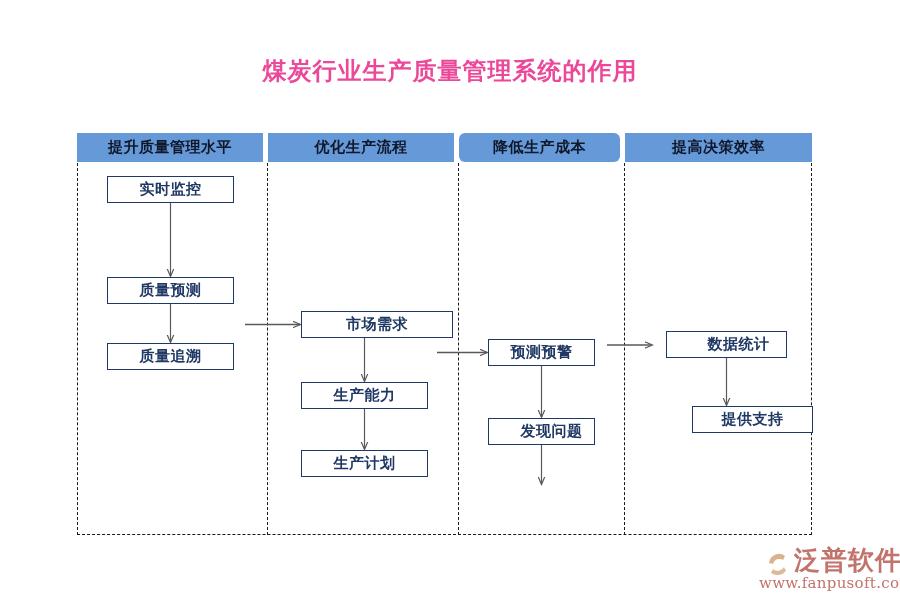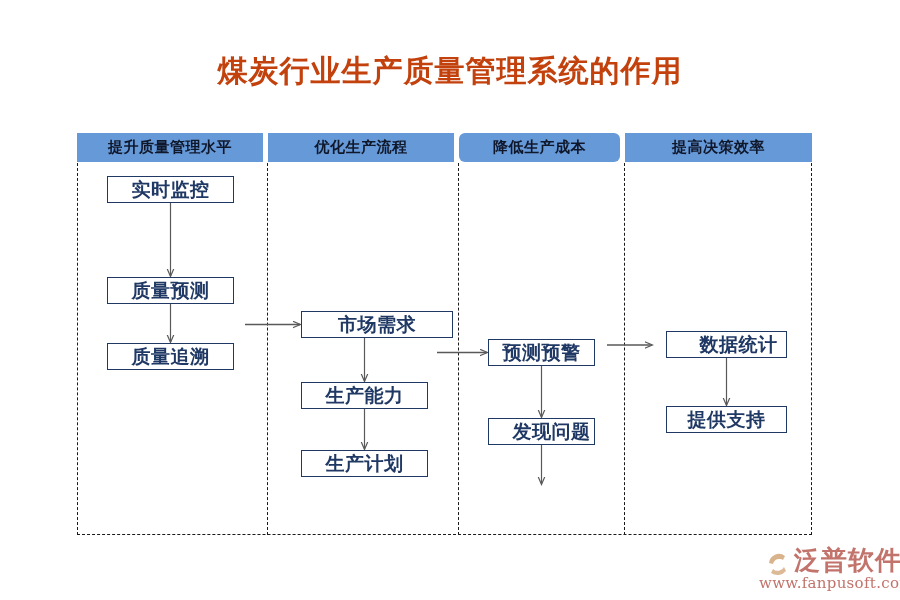--- a/index.html
+++ b/index.html
@@ -10,23 +10,23 @@
     overflow:hidden;
     position:relative;
   }
   #canvas{position:absolute;left:0;top:0;width:900px;height:600px;}
 
   
   .title{
     position:absolute;
     left:0;top:52px;width:900px;
     text-align:center;
-    font-size:30px;
+    font-size:24px;
     font-weight:bold;
-    color:#c2410c;
+    color:#ec4899;
     letter-spacing:1px;
     line-height:38px;
   }
 
   
   .hdr{
     position:absolute;
     height:29px;
     background:#6699d8;
     color:#0f172a;
@@ -57,21 +57,21 @@
     border-left:1.5px dashed #1a1a1a;
   }
 
   
   .node{
     position:absolute;
     height:27px;
     background:#ffffff;
     border:1.3px solid #1f3864;
     color:#1f3864;
-    font-size:19px;
+    font-size:15px;
     font-weight:bold;
     display:flex;
     align-items:center;
     justify-content:center;
     box-sizing:border-box;
     letter-spacing:.5px;
   }
 
   
   .conn{position:absolute;}
@@ -180,21 +180,21 @@
   <div class="node" style="left:107px;top:343px;width:127px;">质量追溯</div>
 
   <div class="node" style="left:301px;top:311px;width:152px;">市场需求</div>
   <div class="node" style="left:301px;top:382px;width:127px;">生产能力</div>
   <div class="node" style="left:301px;top:450px;width:127px;font-family:Liberation Serif, serif;">生产计划</div>
 
   <div class="node" style="left:488px;top:339px;width:107px;">预测预警</div>
   <div class="node" style="left:488px;top:418px;width:107px;padding-left:20px;">发现问题</div>
 
   <div class="node" style="left:666px;top:331px;width:121px;padding-left:24px;">数据统计</div>
-  <div class="node" style="left:666px;top:406px;width:121px;">提供支持</div>
+  <div class="node" style="left:692px;top:406px;width:121px;">提供支持</div>
 
   <div class="logo">
     <div class="logo-mark">
       <svg width="36" height="32" viewBox="0 0 36 32">
         <path d="M20,3 A13,13 0 1,0 20,29 A13,13 0 1,1 20,3 Z" fill="#c2736b" opacity="0.95"></path>
         <path d="M12,16 A10,10 0 0,1 28,9 L26,13 A6.5,6.5 0 0,0 16,17 Z" fill="#d9b38c"></path>
         <path d="M16,22 A7,7 0 0,0 27,20 L29,24 A11,11 0 0,1 14,26 Z" fill="#d9b38c" opacity="0.9"></path>
       </svg>
     </div>
     <div class="logo-cn">泛普软件</div>

